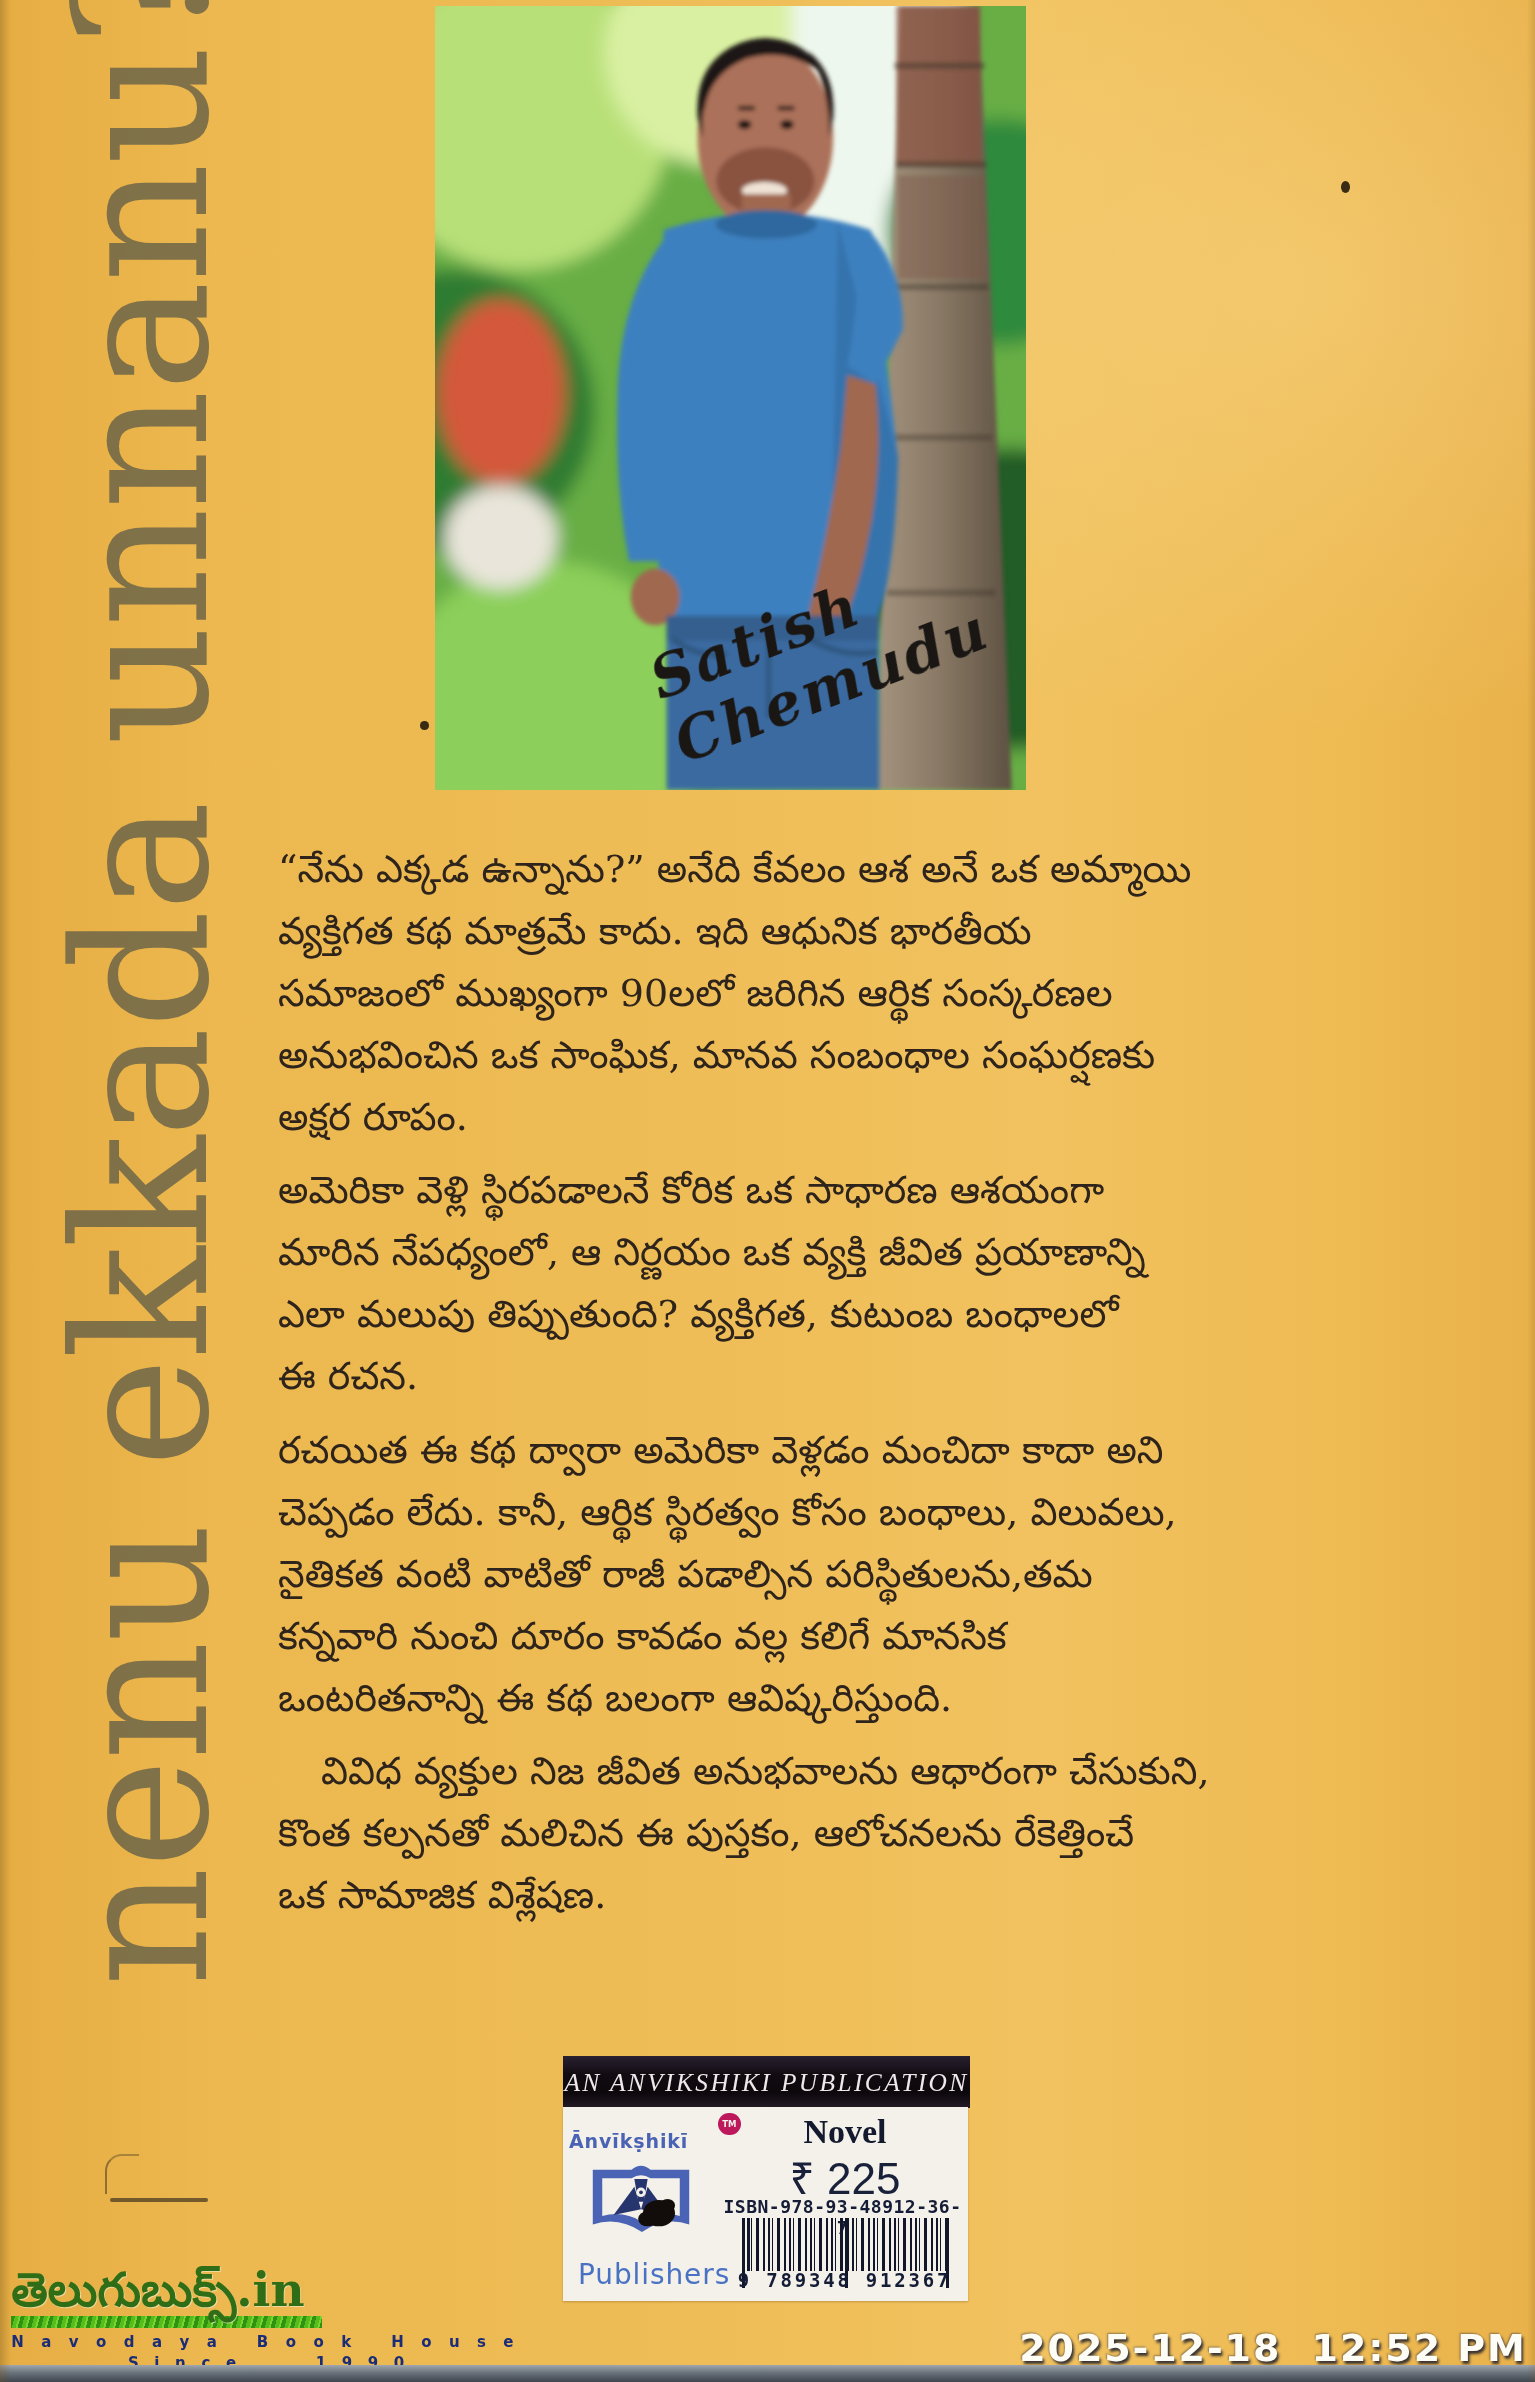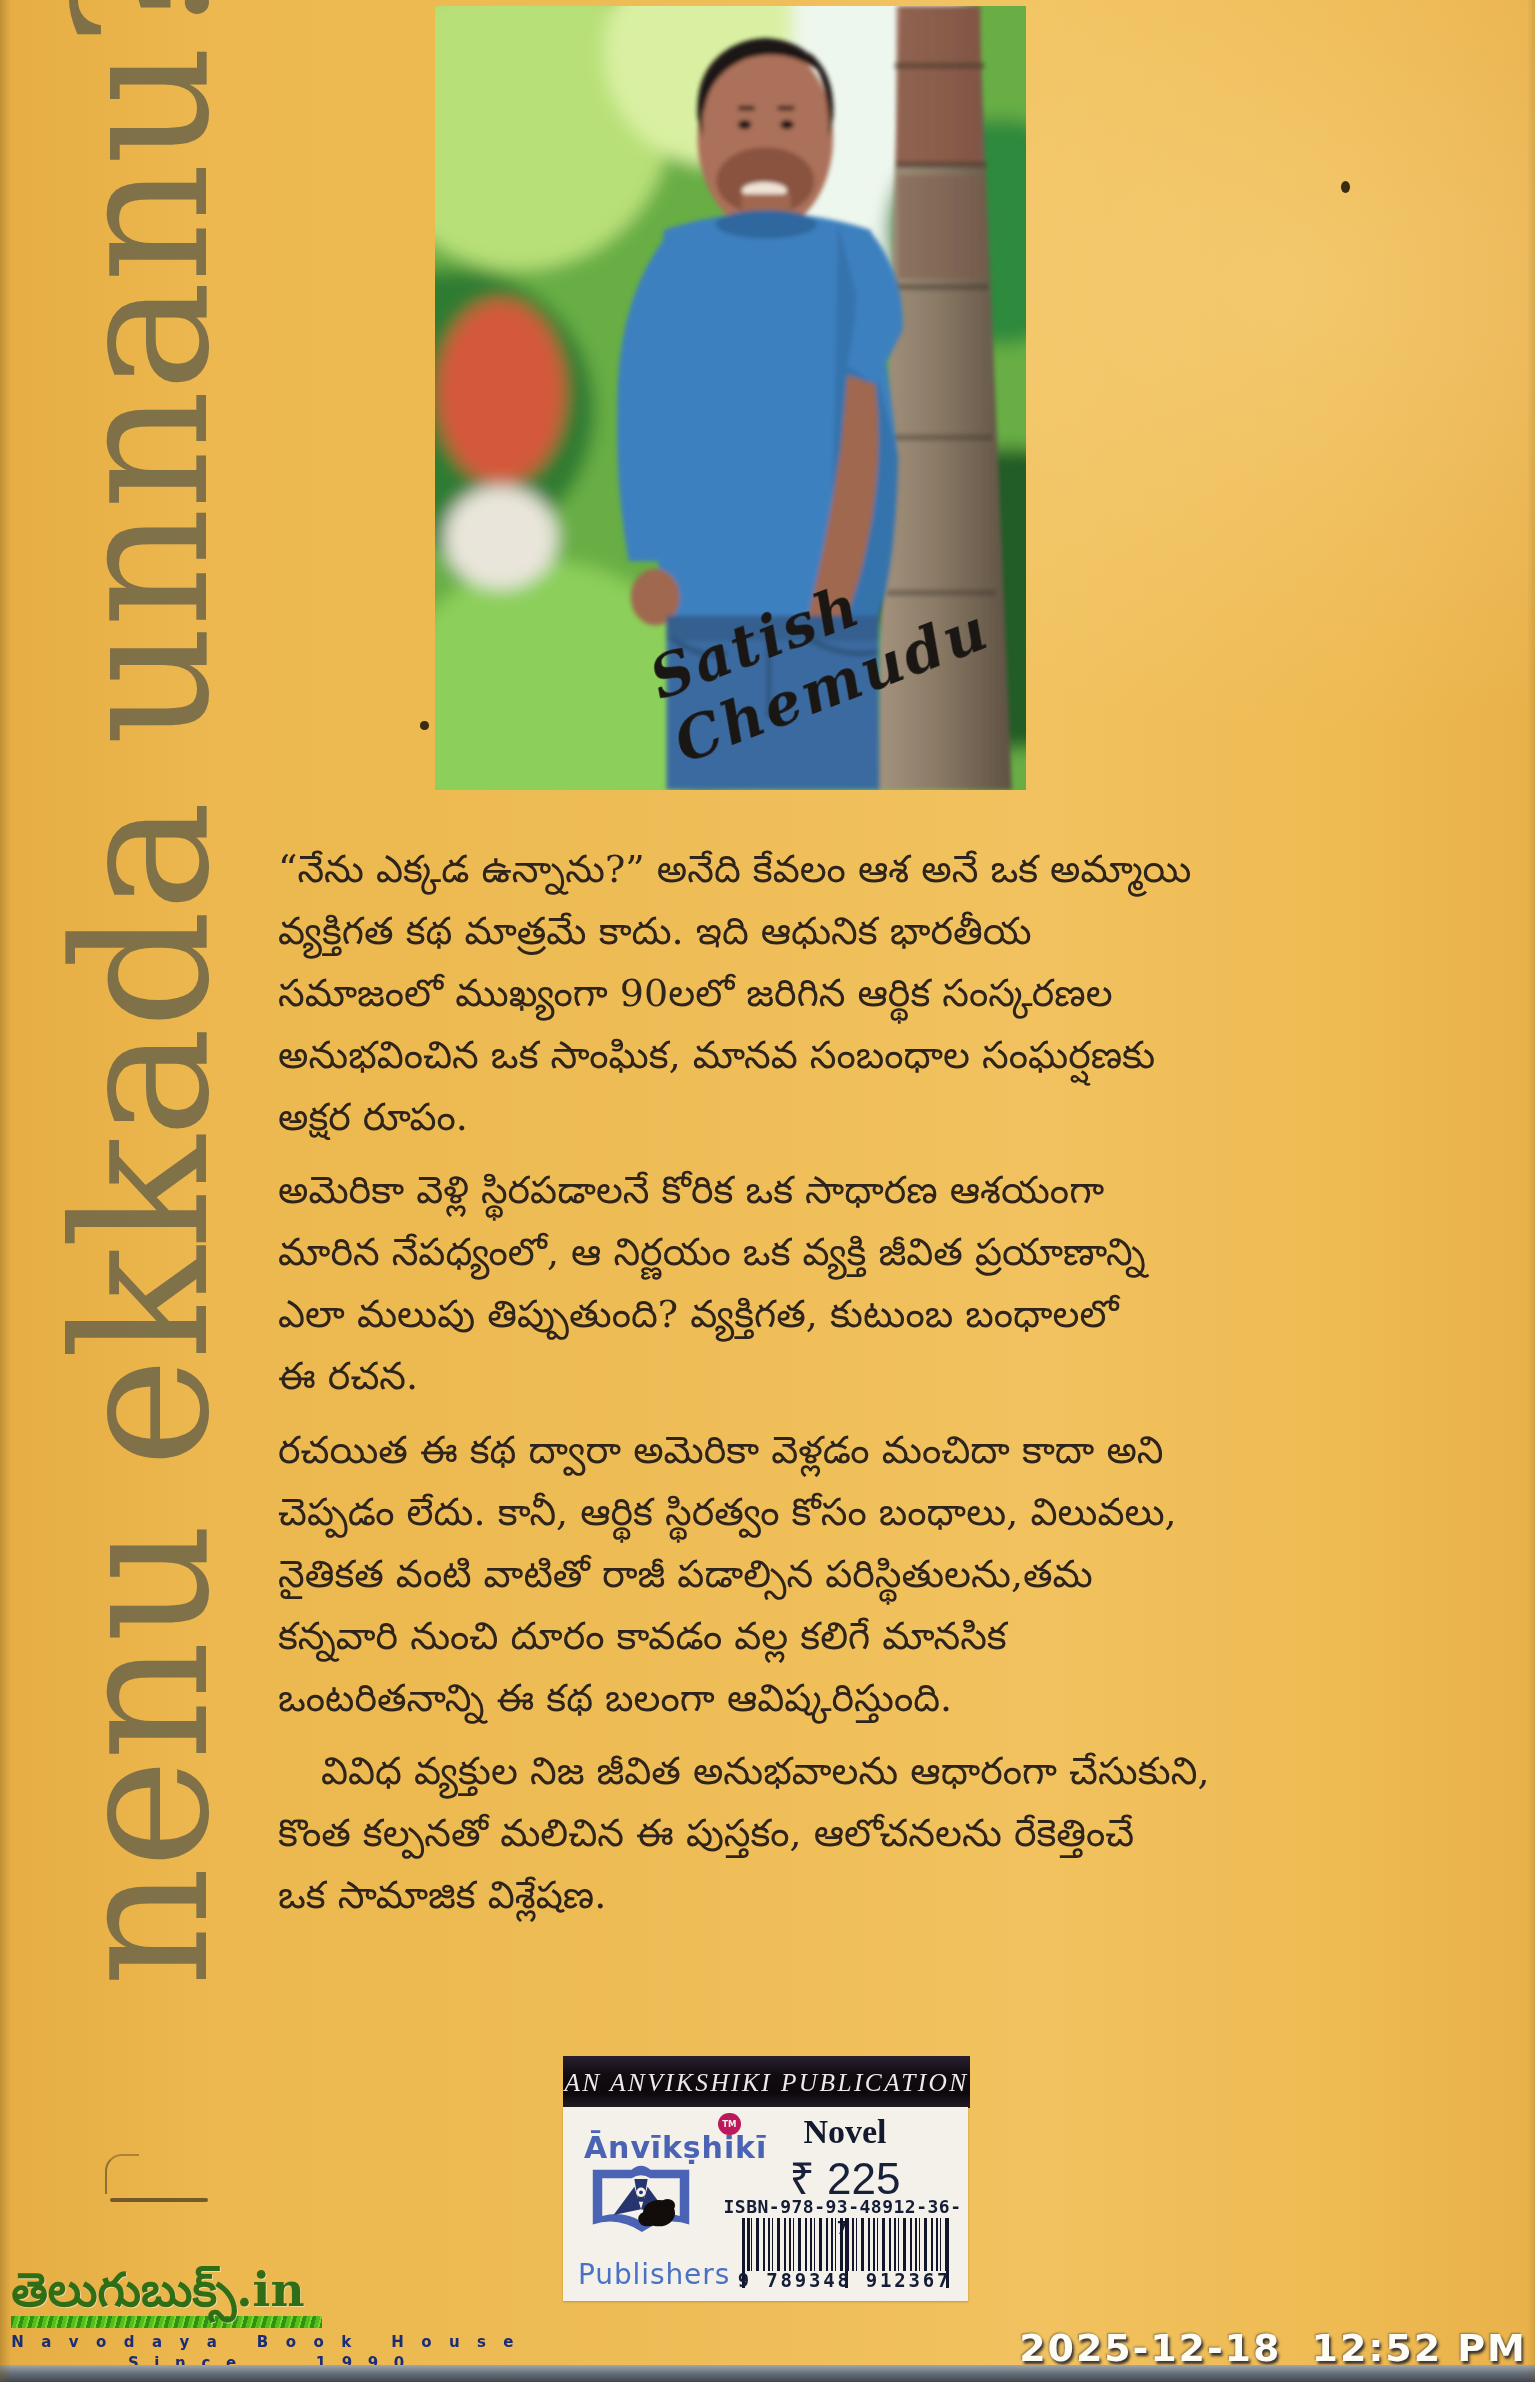--- a/index.html
+++ b/index.html
@@ -39,22 +39,22 @@
   .blurb .indent{padding-left:43px;}
 
   
   .pub-banner{position:absolute;left:563px;top:2056px;width:407px;height:52px;
     background:linear-gradient(180deg,#2a2030 0%,#120c12 35%,#0c080c 70%,#241a26 100%);
     color:#efe7ea;display:flex;align-items:center;justify-content:center;
     font-family:"Liberation Serif","DejaVu Serif",serif;
     font-size:25.4px;letter-spacing:2.4px;font-style:italic;}
   .pub-box{position:absolute;left:563px;top:2107px;width:405px;height:194px;
     background:#f4f1ea;box-shadow:0 0.9px 1.9px rgba(90,60,10,0.3);}
-  .brand{position:absolute;left:21px;top:22.6px;color:#4a63b4;font-weight:bold;
-    font-size:30px;letter-spacing:0.9px;}
+  .brand{position:absolute;left:6px;top:22.6px;color:#4a63b4;font-weight:bold;
+    font-size:19px;letter-spacing:0.9px;}
   .tm-badge{position:absolute;left:147px;top:5.6px;width:22.6px;height:22.6px;border-radius:50%;
     background:#be185d;color:#f4f1ea;font-size:8.5px;font-weight:bold;
     display:flex;align-items:center;justify-content:center;margin-left:8px;}
   .logo{position:absolute;left:26px;top:55px;}
   .publishers{position:absolute;left:15px;top:151px;color:#4a72c4;font-size:28px;
     letter-spacing:0.9px;}
   .novel{position:absolute;left:169px;top:5.6px;width:226px;text-align:center;
     font-family:"Liberation Serif","DejaVu Serif",serif;font-weight:bold;
     font-size:34px;color:#131a2e;}
   .price{position:absolute;left:169px;top:40px;width:226px;text-align:center;

